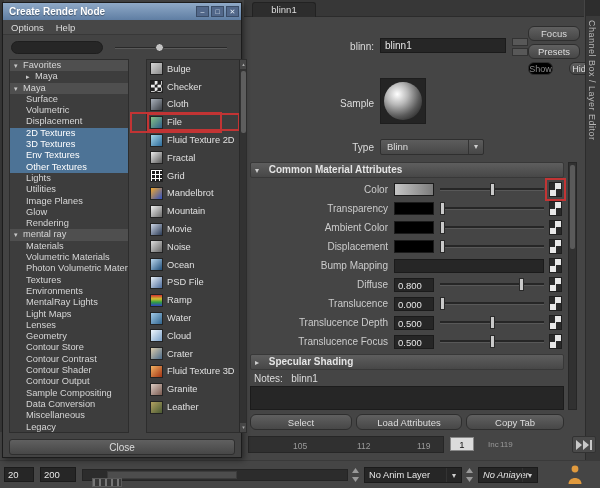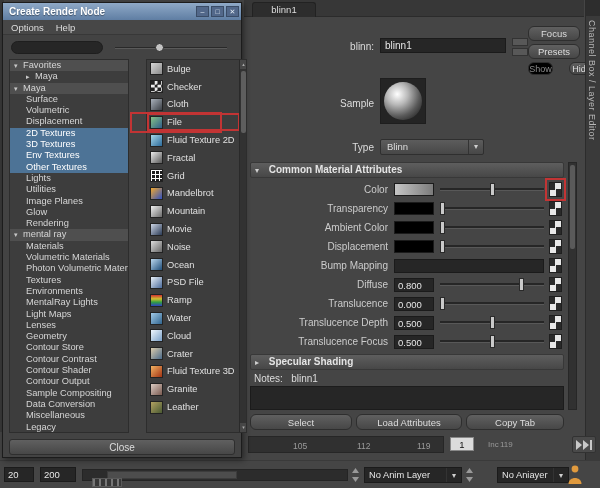--- a/index.html
+++ b/index.html
@@ -141,21 +141,21 @@
                border-top:1px solid #3a3a3a; }
   .bb-field { position:absolute; top:6px; height:15px; padding:0 3px; font-size:9.5px; line-height:13px; }
   .bb-start { left:4px; width:30px; } .bb-end { left:40px; width:36px; }
   .bb-range { position:absolute; left:82px; top:8px; width:266px; height:12px; background:#2c2c2c;
               border:1px solid #242424; }
   .bb-range .rthumb { position:absolute; left:24px; top:1px; width:130px; height:8px; background:#4d4d4d;
                       border:1px solid #3c3c3c; }
   .bb-stepper { position:absolute; top:7px; width:7px; height:14px; }
   .st1 { left:352px; } .st2 { left:466px; }
   .bb-dd { position:absolute; top:6px; height:16px; font-size:9.3px; line-height:14px; padding-left:4px; }
-  .dd1 { left:364px; width:98px; } .dd2 { left:497px; width:72px; }
+  .dd1 { left:364px; width:98px; } .dd2 { left:478px; width:60px;font-style:italic; }
   .char-icon { position:absolute; left:564px; top:2px; width:22px; height:22px; }
   .partial-widget { position:absolute; left:92px; top:478px; width:30px; height:9px; background:#383838;
                     border:1px solid #5a5a5a;
                     background-image:repeating-linear-gradient(90deg,#777 0 2px, transparent 2px 6px); }
 </style>
 </head>
 <body>
 
 <div class="screen">
 

